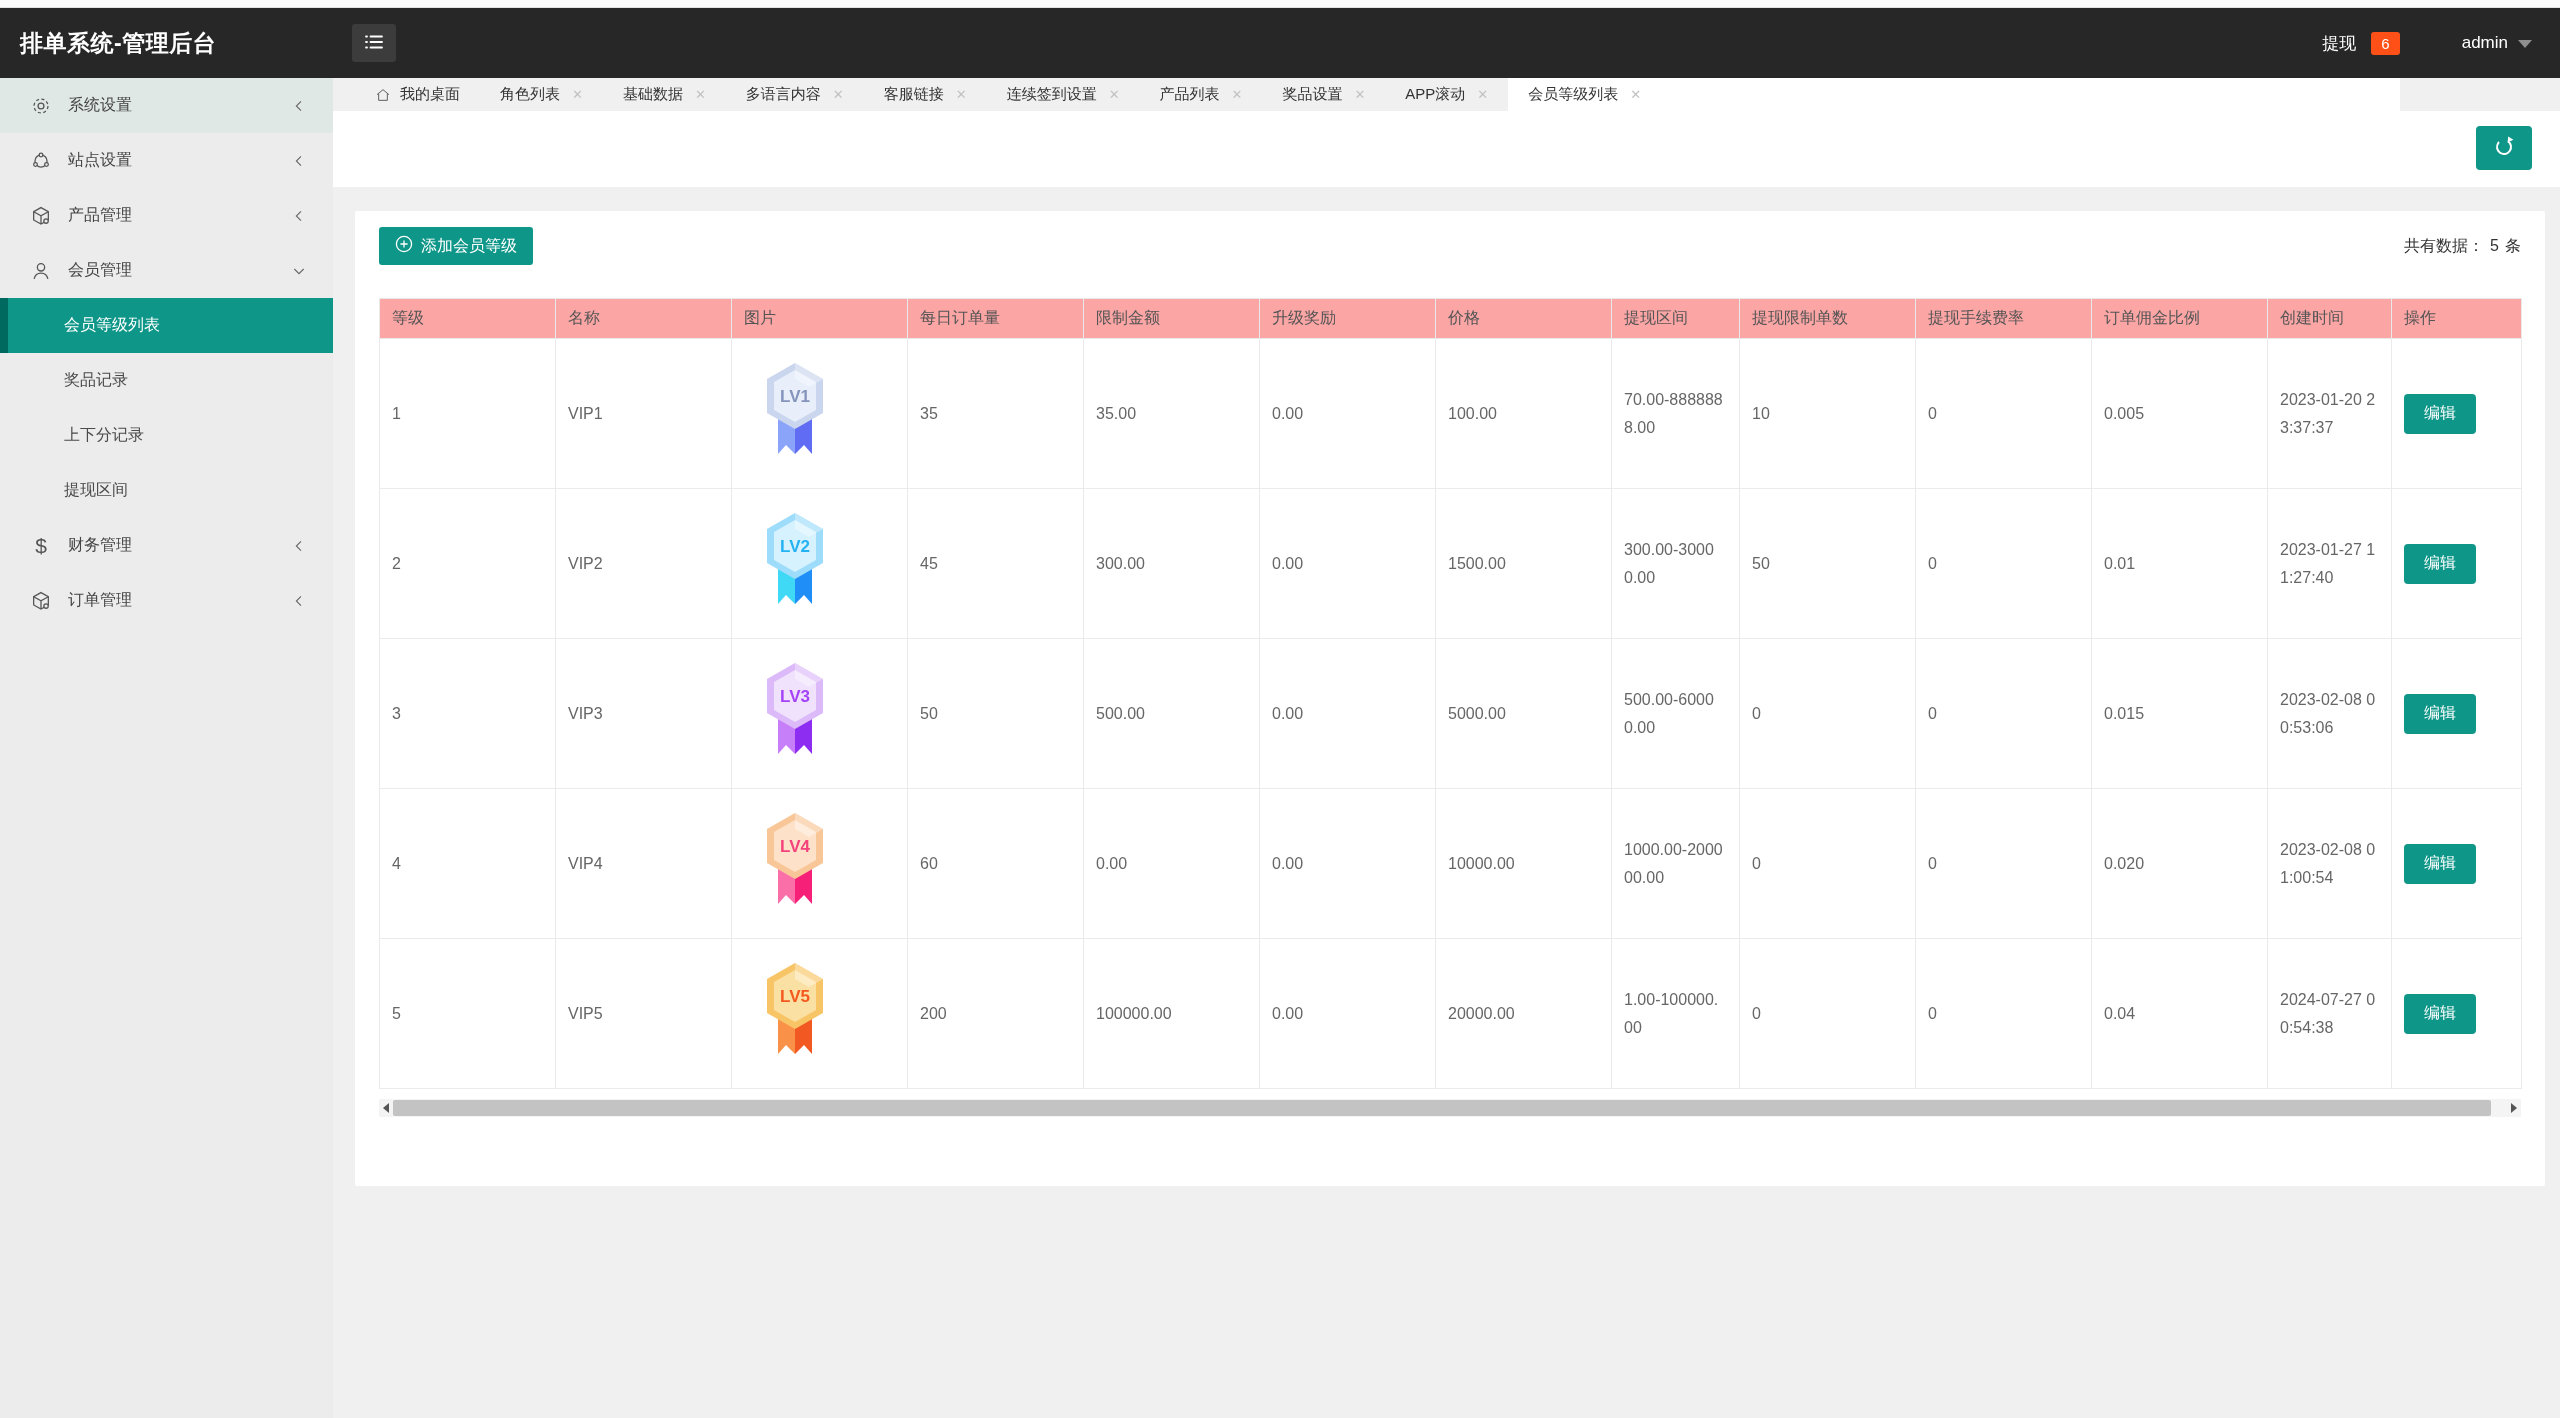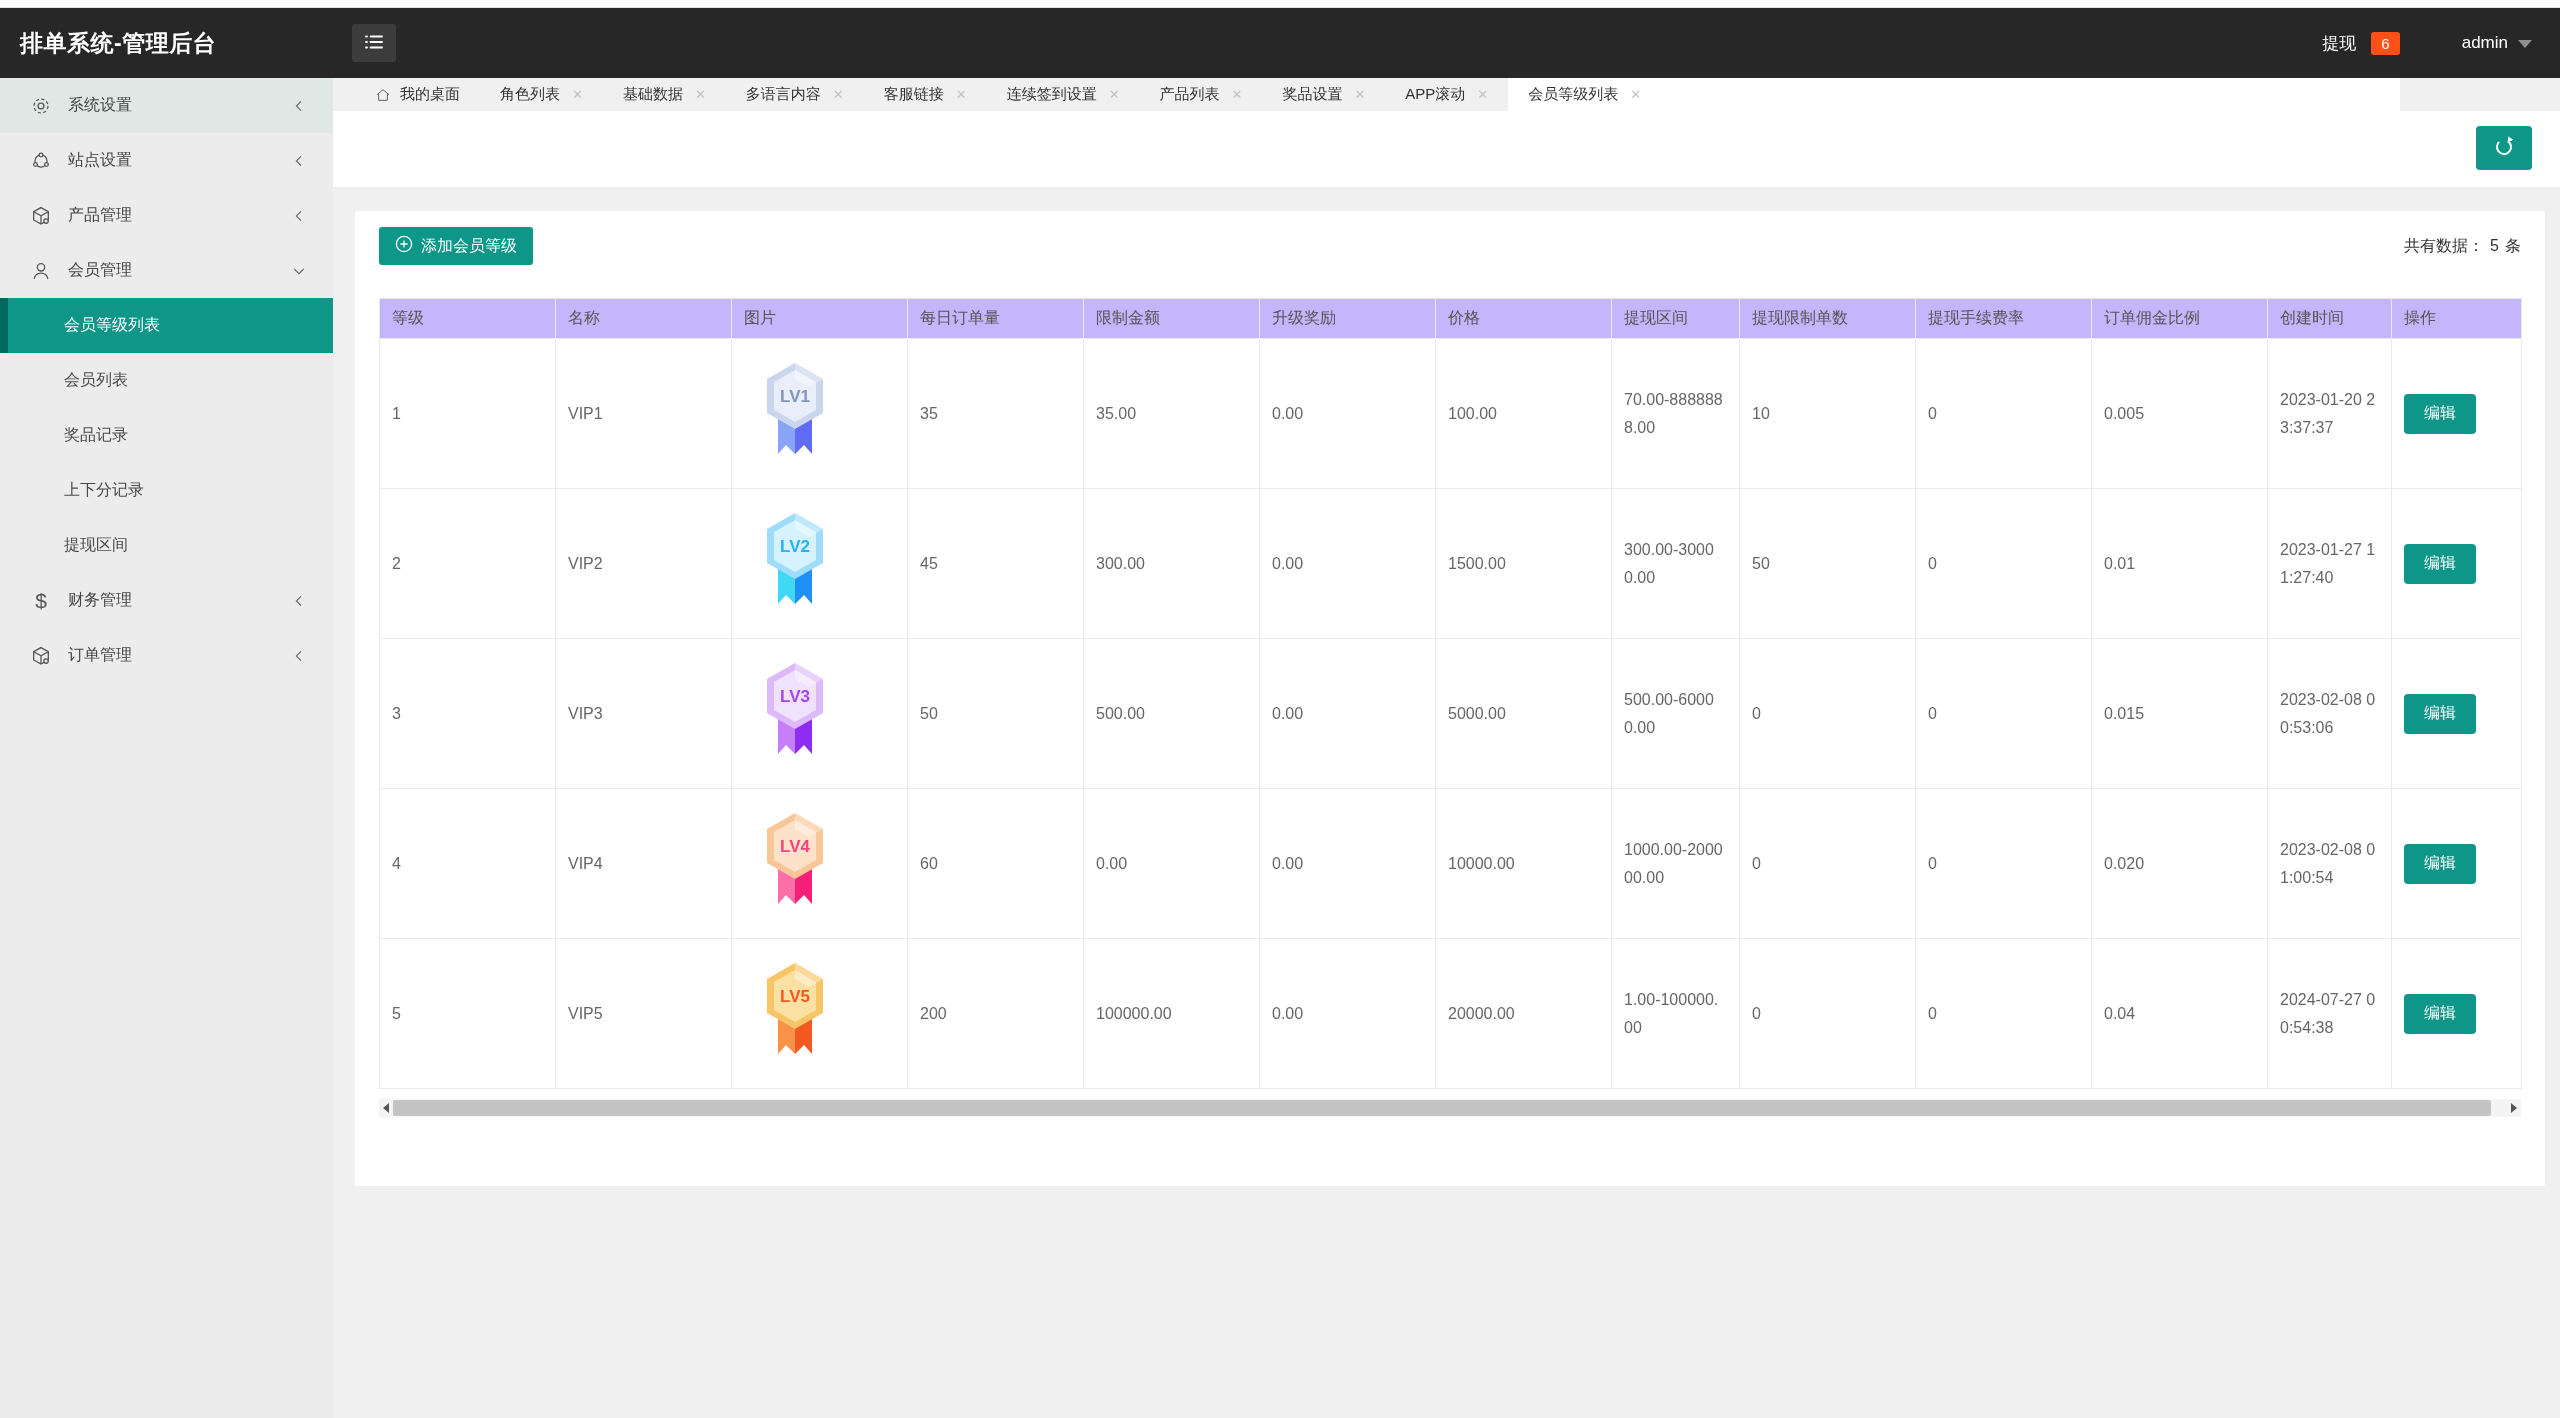--- a/index.html
+++ b/index.html
@@ -54,21 +54,21 @@
   .card { margin:0 15px 0 22px; background:#fff; height:975px; padding:13px 24px 0; border-radius:2px; }
   .card-top { display:flex; justify-content:space-between; align-items:center; height:44px; }
   .add-btn { height:38px; background:var(--accent,#0e9688); color:#fff; border:none; border-radius:3px; font-size:16px; padding:0 16px; display:flex; align-items:center; cursor:pointer; font-family:inherit; }
   .add-btn svg { margin-right:8px; }
   .total-info { font-size:16px; color:#333; }
   .total-info .num { margin:0 6px; }
 
   
   .table-wrap { margin-top:30px; }
   table { border-collapse:collapse; table-layout:fixed; width:2142px; font-size:16px; color:#666; }
-  th { background:#c4b5fd; font-weight:normal; color:#555; text-align:left; height:40px; padding:0 12px; border:1px solid #e9e9e9; }
+  th { background:#fca5a5; font-weight:normal; color:#555; text-align:left; height:40px; padding:0 12px; border:1px solid #e9e9e9; }
   td { height:150px; padding:0 12px; border:1px solid #ebebeb; vertical-align:middle; line-height:28px; word-break:break-all; background:#fff; }
   td.img-cell { text-align:left; padding-left:24px; }
   .badge { display:inline-block; }
   .edit-btn { width:72px; height:40px; background:var(--accent,#0e9688); color:#fff; border:none; border-radius:4px; font-size:16px; cursor:pointer; font-family:inherit; }
 
   
   .hscroll { margin-top:10px; height:18px; position:relative; background:#f4f4f4; }
   .hs-arrow { position:absolute; top:0; width:14px; height:18px; display:flex; align-items:center; justify-content:center; cursor:pointer; }
   .hs-arrow.left { left:0; }
   .hs-arrow.right { right:0; }
@@ -169,23 +169,20 @@
     <span>会员管理</span>
     <span class="chev">
       <svg width="16" height="16" viewBox="0 0 24 24">
           <polyline points="5,9 12,16 19,9"></polyline>
         </svg>
     </span>
   </div>
 
   <div class="sub-item active">
     <span>会员等级列表</span>
-  </div>
-  <div class="sub-item">
-    <span>会员列表</span>
   </div>
   <div class="sub-item">
     <span>奖品记录</span>
   </div>
   <div class="sub-item">
     <span>上下分记录</span>
   </div>
   <div class="sub-item">
     <span>提现区间</span>
   </div>

